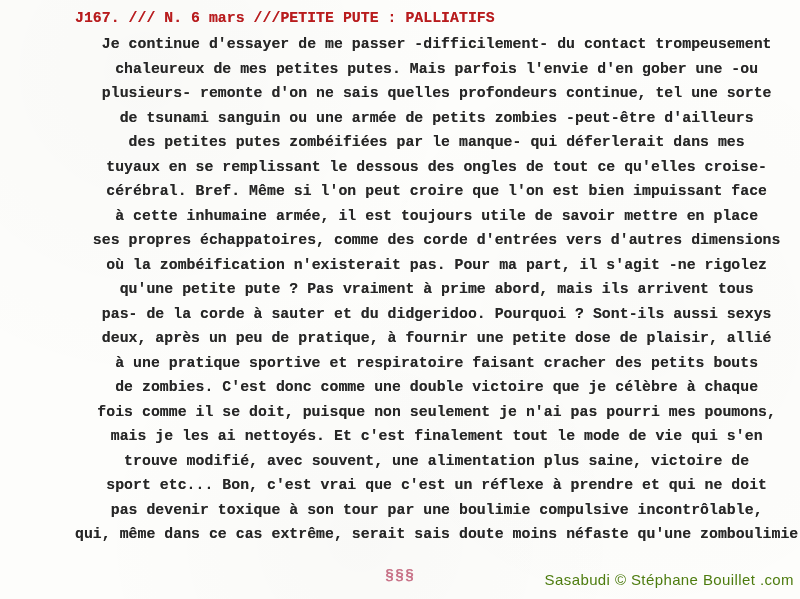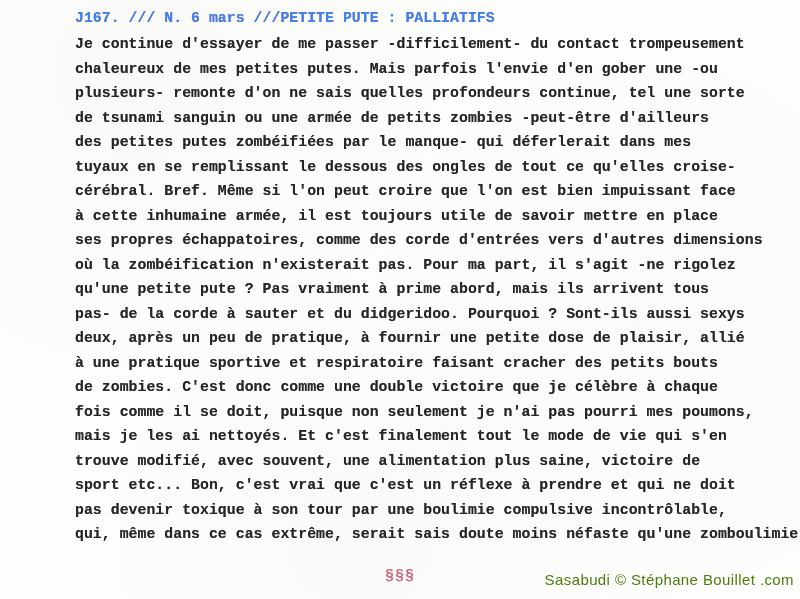--- a/index.html
+++ b/index.html
@@ -26,33 +26,34 @@
     pointer-events: none;
   }
   .doc-title {
     position: absolute;
     left: 75px;
     top: 10px;
     margin: 0;
     font-size: 14.8px;
     font-weight: bold;
     letter-spacing: 0.05px;
-    color: #3b82f6;
+    color: #b91c1c;
     white-space: pre;
     text-shadow: 0 0 0.6px rgba(176, 40, 64, 0.65);
   }
   .doc-body {
     position: absolute;
     left: 75px;
     top: 32px;
     color: #262626;
     font-size: 14.8px;
     font-weight: bold;
     letter-spacing: 0.05px;
     text-shadow: 0 0 0.55px rgba(38, 38, 38, 0.55);
+    text-align: center;
   }
   .doc-line {
     white-space: pre;
     line-height: 24.5px;
     height: 24.5px;
   }
   .section-mark {
     position: absolute;
     left: 0;
     right: 0;

